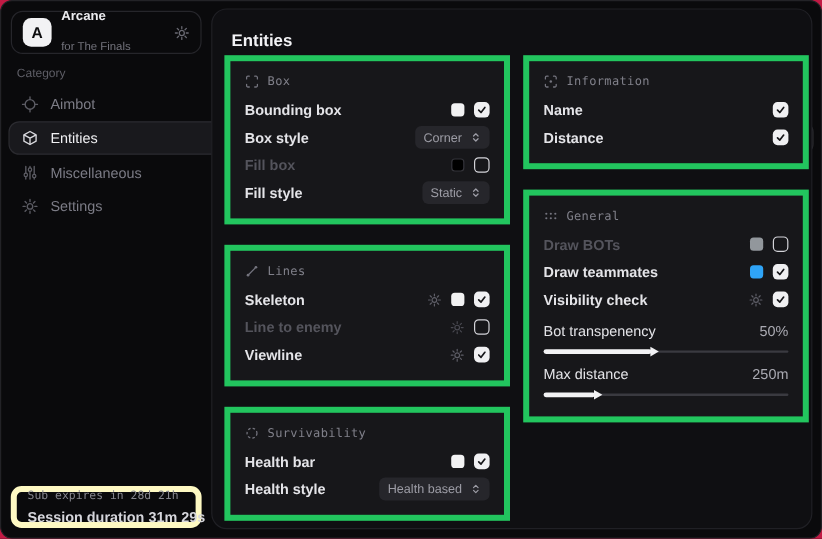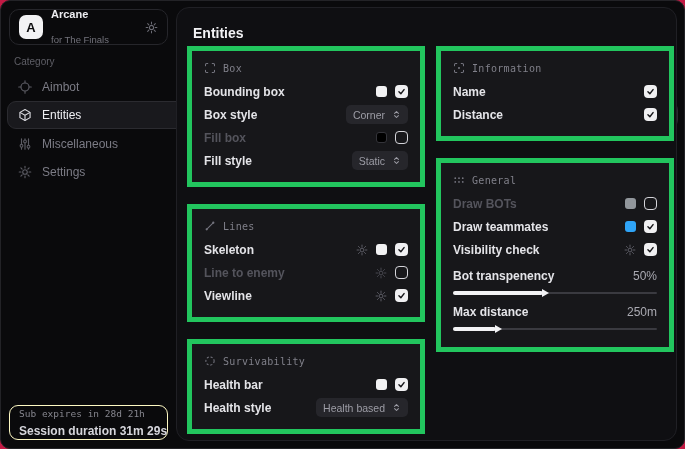--- a/index.html
+++ b/index.html
@@ -43,21 +43,21 @@
     color:#7c7c86; font-size:12px; font-weight:500; cursor:default;
   }
   .nav-item .nav-ic{ display:flex; color:#5c5c64; }
   .nav-item.active{
     background:#19191d; border-color:#2b2b30; color:#f0f0f3; height:28px;
   }
   .nav-item.active .nav-ic{ color:#d9d9de; }
 
   .footer-card{
     position:absolute; left:8px; bottom:8px; width:159px; height:35px;
-    border:1px solid #fef9c3; border-radius:9px;
+    border:5px solid #fef9c3; border-radius:9px;
     display:flex; flex-direction:column; justify-content:center; gap:5px; padding:0 9px;
   }
   .footer-line1{ font-family:"DejaVu Sans Mono", monospace; font-size:9.5px; color:#86868e; white-space:nowrap; }
   .footer-line2{ font-size:12px; font-weight:700; color:#d6d6dc; white-space:nowrap; }
 
   
   .main{
     position:absolute; left:175px; top:6px; right:7px; bottom:7px;
     background:#0f0f12; border:1px solid #202025; border-radius:13px;
   }
@@ -103,21 +103,21 @@
 
   .dropdown{
     height:19px; display:flex; align-items:center; gap:7px;
     background:#26262b; border-radius:5px; padding:0 7px;
     font-size:10.5px; font-weight:500; color:#9d9da6; cursor:pointer;text-align:center;
   }
   .dropdown .dd-ic{ display:flex; color:#9d9da6; }
 
   .slider-group{ margin-top:6px; }
   .slider-head{ display:flex; align-items:center; justify-content:space-between; height:18px; }
-  .slider-head .label{ font-size:12px; font-weight:700; color:#e4e4e8; }
+  .slider-head .label{ font-size:12px; font-weight:400; color:#e4e4e8; }
   .slider-head .val{ font-size:12px; font-weight:500; color:#aaaab2; }
   .slider-track{ position:relative; height:9px; margin:3px 0 4px; cursor:pointer; }
   .slider-base{ position:absolute; left:0; right:0; top:3.5px; height:2px; background:#3a3a40; border-radius:2px; }
   .slider-fill{ position:absolute; left:0; top:2.5px; height:4px; background:#f2f2f4; border-radius:2px; }
   .slider-thumb{
     position:absolute; right:-6px; top:-2px; width:0; height:0;
     border-left:7px solid #f2f2f4; border-top:4px solid transparent; border-bottom:4px solid transparent;
   }
 
   svg{ display:block; }

